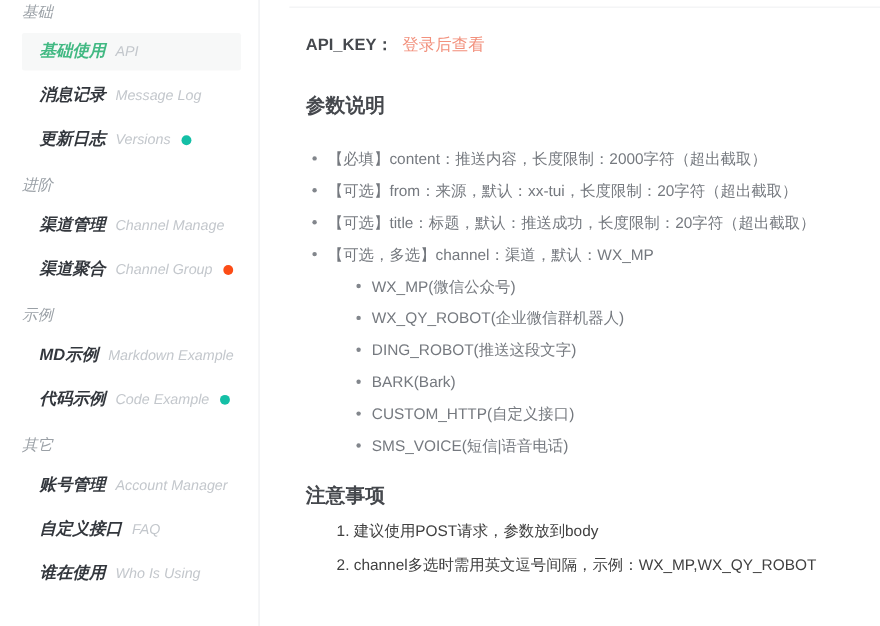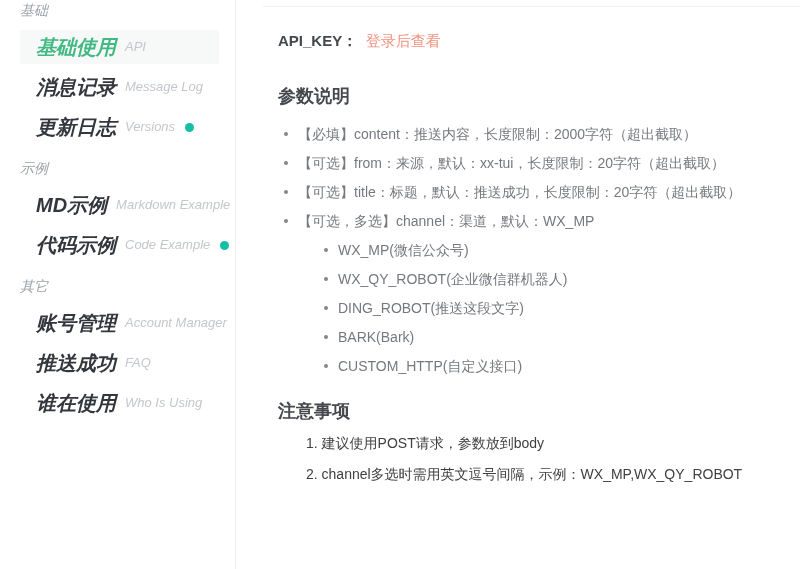--- a/index.html
+++ b/index.html
@@ -26,21 +26,21 @@
   }
   .side-section:first-child .side-section-label { margin-top: 0; }
   .side-item {
     display: flex; align-items: center;
     margin: 0 16px 6px 20px;
     padding: 9px 0 9px 16px;
     border-radius: 2px;
     cursor: pointer;
   }
   .side-item .zh {
-    font-size: 20px; line-height: 16px;
+    font-size: 15px; line-height: 16px;
     font-weight: 600; color: #33373d;
     white-space: nowrap;
   }
   .side-item .en {
     font-size: 13px; line-height: 14px;
     color: #c3c7cc; margin-left: 9px;
     white-space: nowrap;
   }
   .side-item.active { background: #f7f8f8; }
   .side-item.active .zh { color: var(--green, #42b983); }
@@ -71,21 +71,21 @@
     font-size: 15px; color: #f2917d; text-decoration: none;
     margin-left: 4px; cursor: pointer;
   }
 
   h2.section-heading {
     margin-top: 38px;
     font-size: 18px; line-height: 19px;
     font-weight: 700; color: #45484d;
   }
 
-  ul.doc-list { list-style: none; margin-top: 18px; padding-left: 6px; }
+  ul.doc-list { list-style: none; margin-top: 28px; padding-left: 6px; }
   ul.doc-list li {
     position: relative;
     padding-left: 14px;
     font-size: 14px; line-height: 20px;
     color: #75797f;
     margin-bottom: 9px;
   }
   ul.doc-list li::before {
     content: ""; position: absolute;
     left: 0; top: 8px;
@@ -124,20 +124,35 @@
 
   </div>
             <div class="side-item">
     <span class="zh">更新日志</span>
     <span class="en">Versions</span>
     <span class="dot" style="display: inline-block; background: rgb(20, 191, 166);"></span>
   </div>
           </div>
   </div>
         <div class="side-section">
+    <div class="side-section-label">进阶</div>
+    <div class="items">
+            <div class="side-item">
+    <span class="zh">渠道管理</span>
+    <span class="en">Channel Manage</span>
+
+  </div>
+            <div class="side-item">
+    <span class="zh">渠道聚合</span>
+    <span class="en">Channel Group</span>
+    <span class="dot" style="display: inline-block; background: rgb(252, 76, 22);"></span>
+  </div>
+          </div>
+  </div>
+        <div class="side-section">
     <div class="side-section-label">示例</div>
     <div class="items">
             <div class="side-item">
     <span class="zh">MD示例</span>
     <span class="en">Markdown Example</span>
 
   </div>
             <div class="side-item">
     <span class="zh">代码示例</span>
     <span class="en">Code Example</span>
@@ -147,21 +162,21 @@
   </div>
         <div class="side-section">
     <div class="side-section-label">其它</div>
     <div class="items">
             <div class="side-item">
     <span class="zh">账号管理</span>
     <span class="en">Account Manager</span>
 
   </div>
             <div class="side-item">
-    <span class="zh">推送成功</span>
+    <span class="zh">自定义接口</span>
     <span class="en">FAQ</span>
 
   </div>
             <div class="side-item">
     <span class="zh">谁在使用</span>
     <span class="en">Who Is Using</span>
 
   </div>
           </div>
   </div>
@@ -183,20 +198,21 @@
         <li><span class="li-text">【可选】from：来源，默认：xx-tui，长度限制：20字符（超出截取）</span></li>
         <li><span class="li-text">【可选】title：标题，默认：推送成功，长度限制：20字符（超出截取）</span></li>
         <li><span class="li-text">【可选，多选】channel：渠道，默认：WX_MP</span></li>
       </ul>
     <ul class="doc-list nested" id="channels-list">
         <li><span class="li-text">WX_MP(微信公众号)</span></li>
         <li><span class="li-text">WX_QY_ROBOT(企业微信群机器人)</span></li>
         <li><span class="li-text">DING_ROBOT(推送这段文字)</span></li>
         <li><span class="li-text">BARK(Bark)</span></li>
         <li><span class="li-text">CUSTOM_HTTP(自定义接口)</span></li>
+        <li><span class="li-text">SMS_VOICE(短信|语音电话)</span></li>
       </ul>
 
     <div class="notes-block">
       <h2 class="section-heading" style="margin-top:0">注意事项</h2>
       <div id="notes">
           <p class="note">1. 建议使用POST请求，参数放到body</p>
           <p class="note">2. channel多选时需用英文逗号间隔，示例：WX_MP,WX_QY_ROBOT</p>
         </div>
     </div>
   </main>

